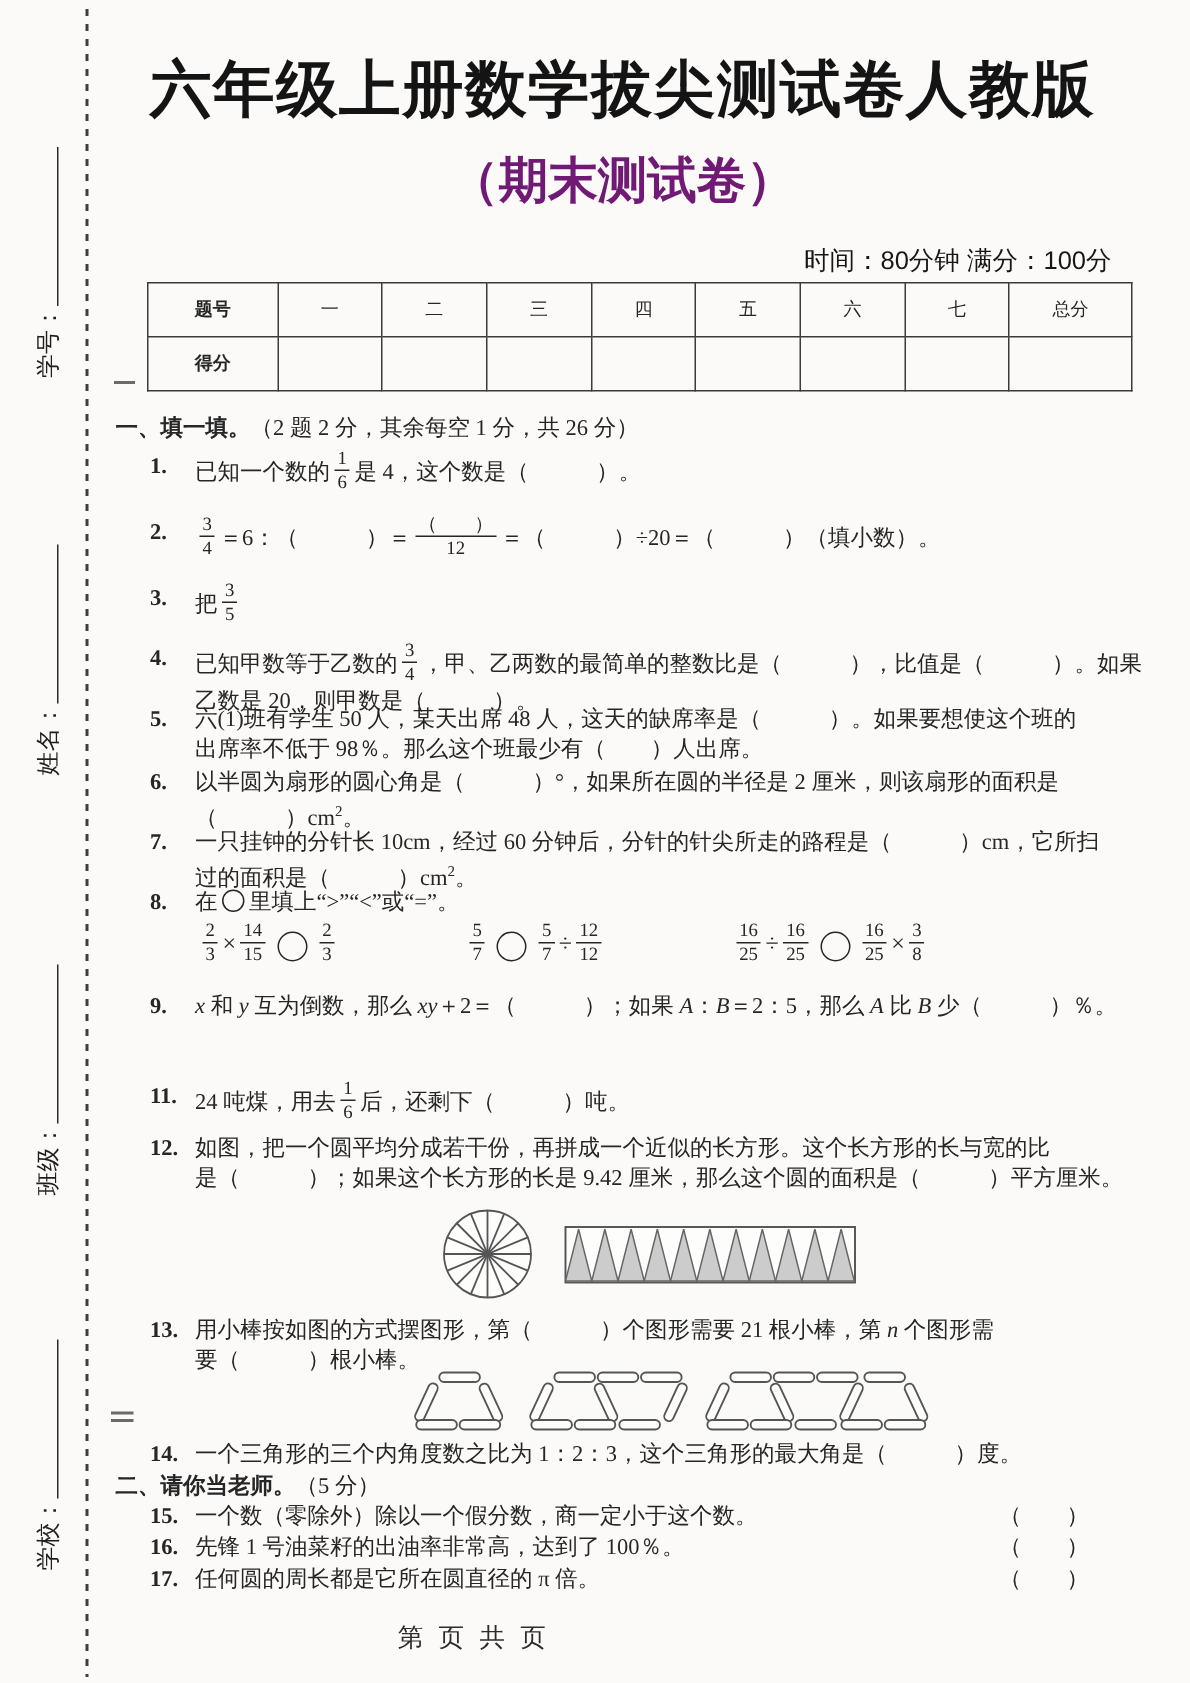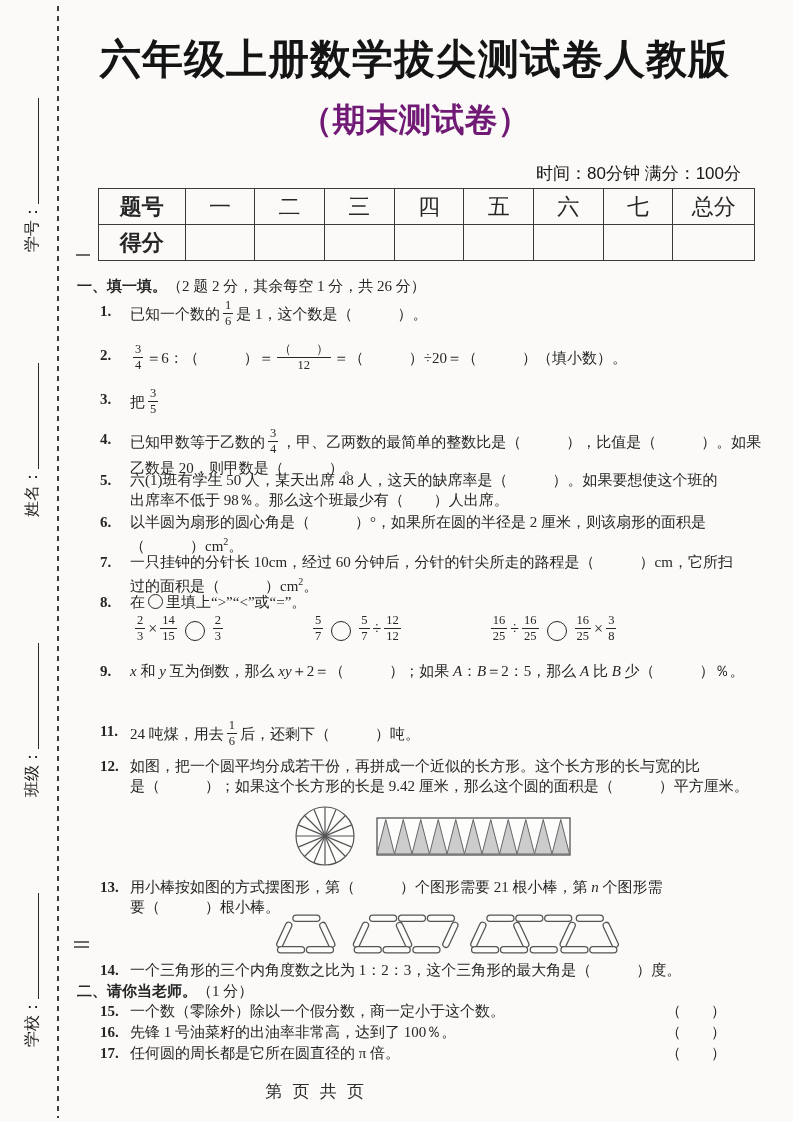--- a/index.html
+++ b/index.html
@@ -20,21 +20,21 @@
   .title{position:absolute;top:32px;left:-10px;width:700px;margin:0;text-align:center;
     font-family:"Liberation Sans","DejaVu Sans",sans-serif;font-weight:700;
     font-size:41px;letter-spacing:1px;color:#141414;}
   .subtitle{position:absolute;top:98px;left:0;width:680px;margin:0;text-align:center;
     font-family:"Liberation Sans","DejaVu Sans",sans-serif;font-weight:700;
     font-size:33px;color:#701a75;}
   .meta{position:absolute;top:162px;right:14px;font-size:17px;font-weight:500;
     font-family:"Liberation Sans","DejaVu Sans",sans-serif;color:#171717;}
   table.score{position:absolute;top:188px;left:23px;border-collapse:collapse;table-layout:fixed;}
   table.score th,table.score td{border:1.7px solid #3a3a3a;height:35px;padding:0;
-    text-align:center;font-size:22px;font-weight:500;}
+    text-align:center;font-size:12px;font-weight:500;}
   table.score .lbl{font-weight:700;}
   
   .sec{position:absolute;left:2px;font-size:15px;line-height:20px;}
   .sec b{font-weight:700;}
   .q{position:absolute;left:25px;width:625px;font-size:15px;line-height:20px;display:flex;}
   .qno{flex:none;width:30px;font-weight:700;}
   .qbody{flex:1;min-width:0;}
   .ln{display:block;white-space:nowrap;}
   .nw{white-space:nowrap;}
   .fr{display:inline-block;vertical-align:middle;text-align:center;line-height:1.05;
@@ -117,21 +117,21 @@
           <td></td>
     </tr>
   </tbody>
     </table>
 
   <div class="sec" style="top:276px;"><b>一、填一填。</b><span>（2 题 2 分，其余每空 1 分，共 26 分）</span></div>
 
   <div class="q" style="top:301px;">
     <span class="qno">1.</span>
     <span class="qbody nw">
-      <span>已知一个数的</span><span class="fr"><span class="fn">1</span><span class="fd">6</span></span><span>是 1，这个数是（　　　）。</span>
+      <span>已知一个数的</span><span class="fr"><span class="fn">1</span><span class="fd">6</span></span><span>是 4，这个数是（　　　）。</span>
     </span>
   </div>
 
   <div class="q" style="top:345px;">
     <span class="qno">2.</span>
     <span class="qbody nw">
       <span class="fr"><span class="fn">3</span><span class="fd">4</span></span><span>＝6：（　　　）＝</span><span class="fr"><span class="fn">（　　）</span><span class="fd">12</span></span><span>＝（　　　）÷20＝（　　　）（填小数）。</span>
     </span>
   </div>
 
@@ -292,21 +292,21 @@
       <use href="#stk" transform="translate(104,38)"></use>
       <use href="#stk" transform="translate(136,38)"></use>
     </g>
   </svg>
 
   <div class="q" style="top:960px;">
     <span class="qno">14.</span>
     <span class="qbody nw">一个三角形的三个内角度数之比为 1：2：3，这个三角形的最大角是（　　　）度。</span>
   </div>
 
-  <div class="sec" style="top:981px;"><b>二、请你当老师。</b><span>（1 分）</span></div>
+  <div class="sec" style="top:981px;"><b>二、请你当老师。</b><span>（5 分）</span></div>
 
   <div class="q judge-row" style="top:1001px;width:628px;">
     <span class="qno">15.</span>
     <span class="qbody">
         <span>一个数（零除外）除以一个假分数，商一定小于这个数。</span>
         <span class="judge">（　　）</span>
       </span>
   </div>
   <div class="q judge-row" style="top:1022px;width:628px;">
     <span class="qno">16.</span>

